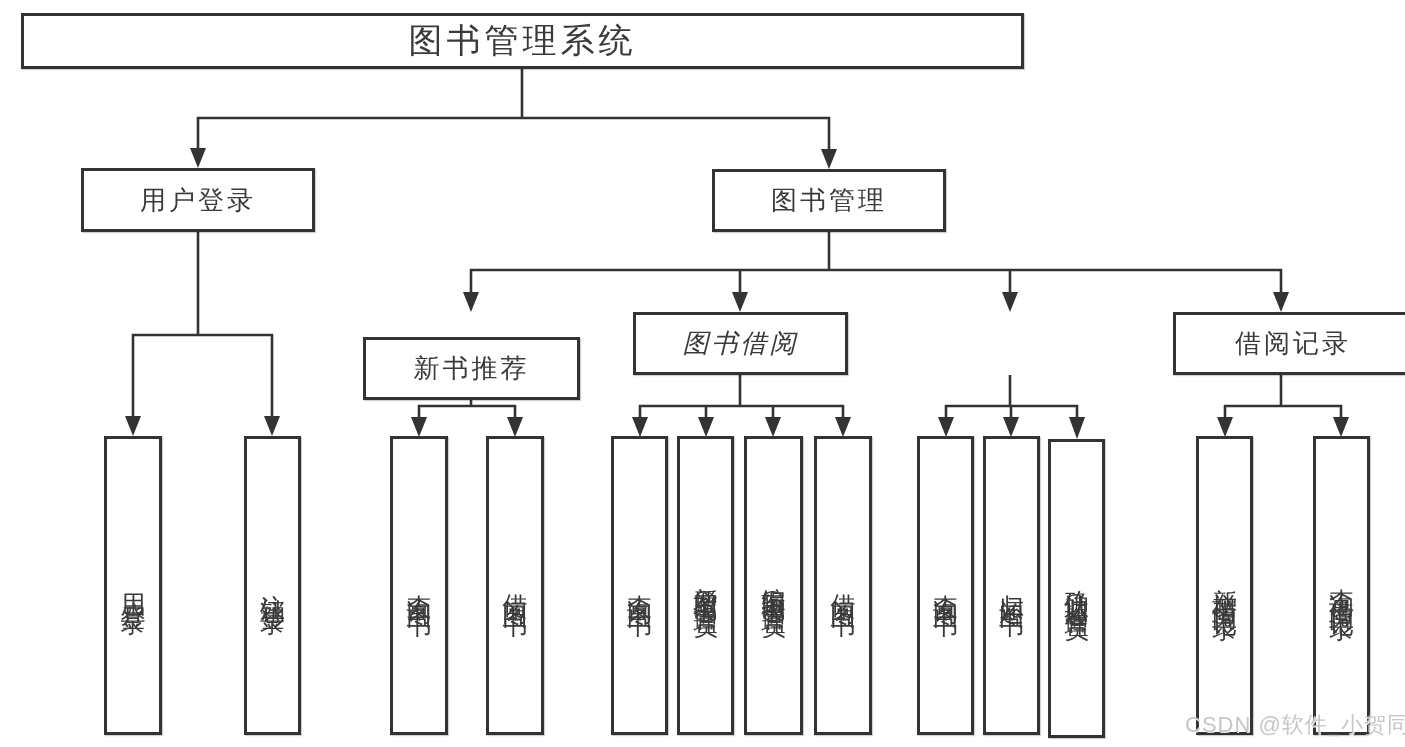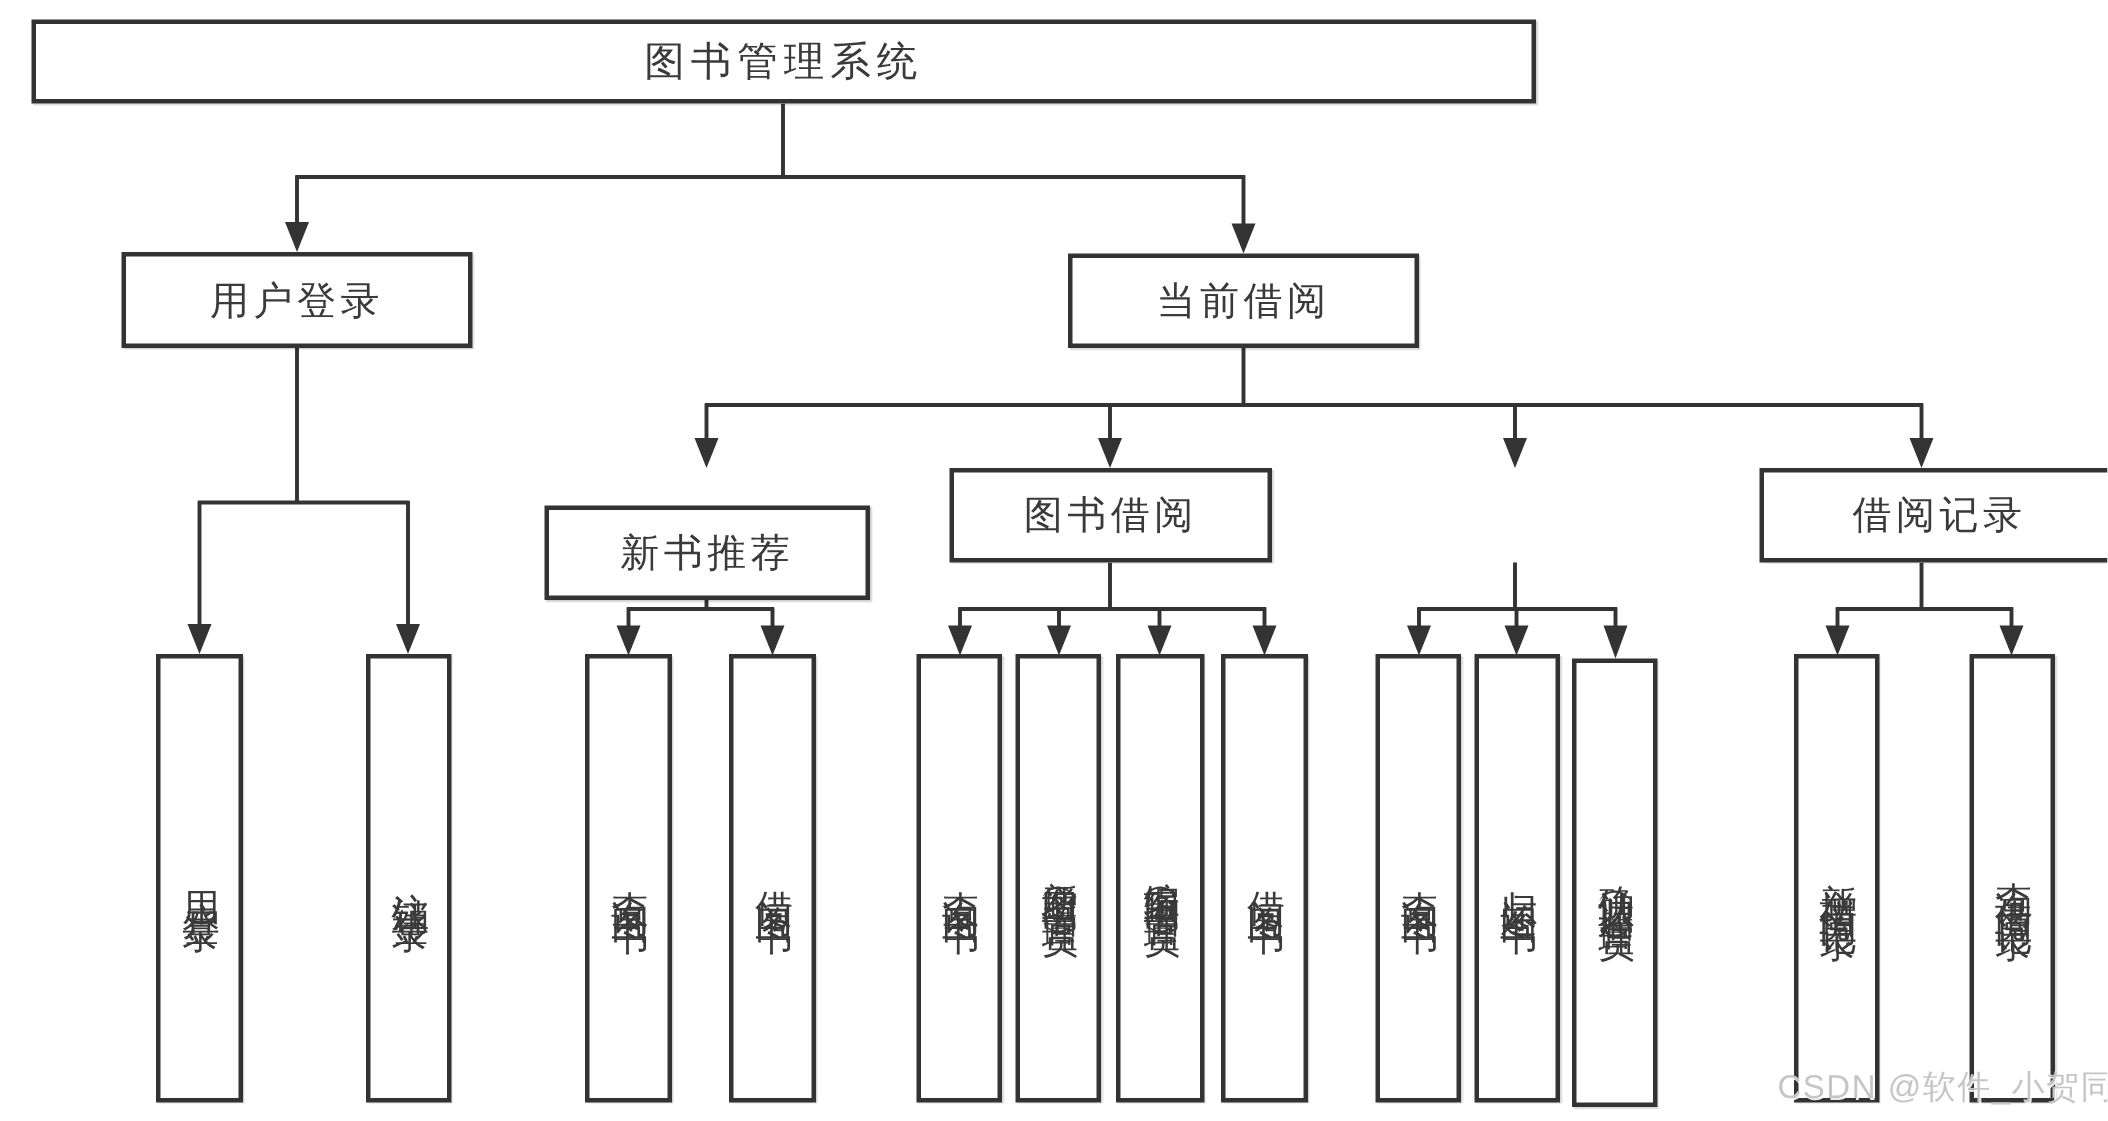--- a/index.html
+++ b/index.html
@@ -23,21 +23,21 @@
     position:absolute;
     box-sizing:border-box;
     border:3px solid var(--line);
     background:var(--box-background);
     color:var(--text);
     display:flex;align-items:center;justify-content:center;
     z-index:2;
     box-shadow:1px 1px 1px rgba(0,0,0,0.18);
   }
   .node.h{font-size:26px;letter-spacing:3px;white-space:nowrap;}
-  .node.root{font-size:27px;letter-spacing:4px;}
+  .node.root{font-size:34px;letter-spacing:4px;}
   .node.leaf{
     writing-mode:vertical-rl;
     text-orientation:mixed;
     font-size:25px;
     letter-spacing:6px;
     line-height:1;
   }
   .node.leaf.long{letter-spacing:4px;font-size:24px;}
   .watermark{
     position:absolute;
@@ -87,27 +87,27 @@
   </svg>
 
   <div class="node h root" style="left:21px;top:13px;width:1003px;height:56px;">
     <span>图书管理系统</span>
   </div>
 
   <div class="node h" style="left:81px;top:168px;width:234px;height:64px;">
     <span>用户登录</span>
   </div>
   <div class="node h" style="left:712px;top:169px;width:234px;height:63px;">
-    <span>当前借阅</span>
+    <span>图书管理</span>
   </div>
 
   <div class="node h" style="left:363px;top:312px;width:217px;height:63px;margin-top:25px;">
     <span>新书推荐</span>
   </div>
-  <div class="node h" style="left:633px;top:312px;width:215px;height:63px;">
+  <div class="node h" style="left:633px;top:312px;width:215px;height:63px;font-style:italic;">
     <span>图书借阅</span>
   </div>
   <div class="node h" style="left:1173px;top:312px;width:240px;height:63px;">
     <span>借阅记录</span>
   </div>
 
   <div class="node leaf" style="left:104px;top:436px;width:58px;height:299px;">
     <span>用户登录</span>
   </div>
   <div class="node leaf" style="left:244px;top:436px;width:57px;height:299px;">

